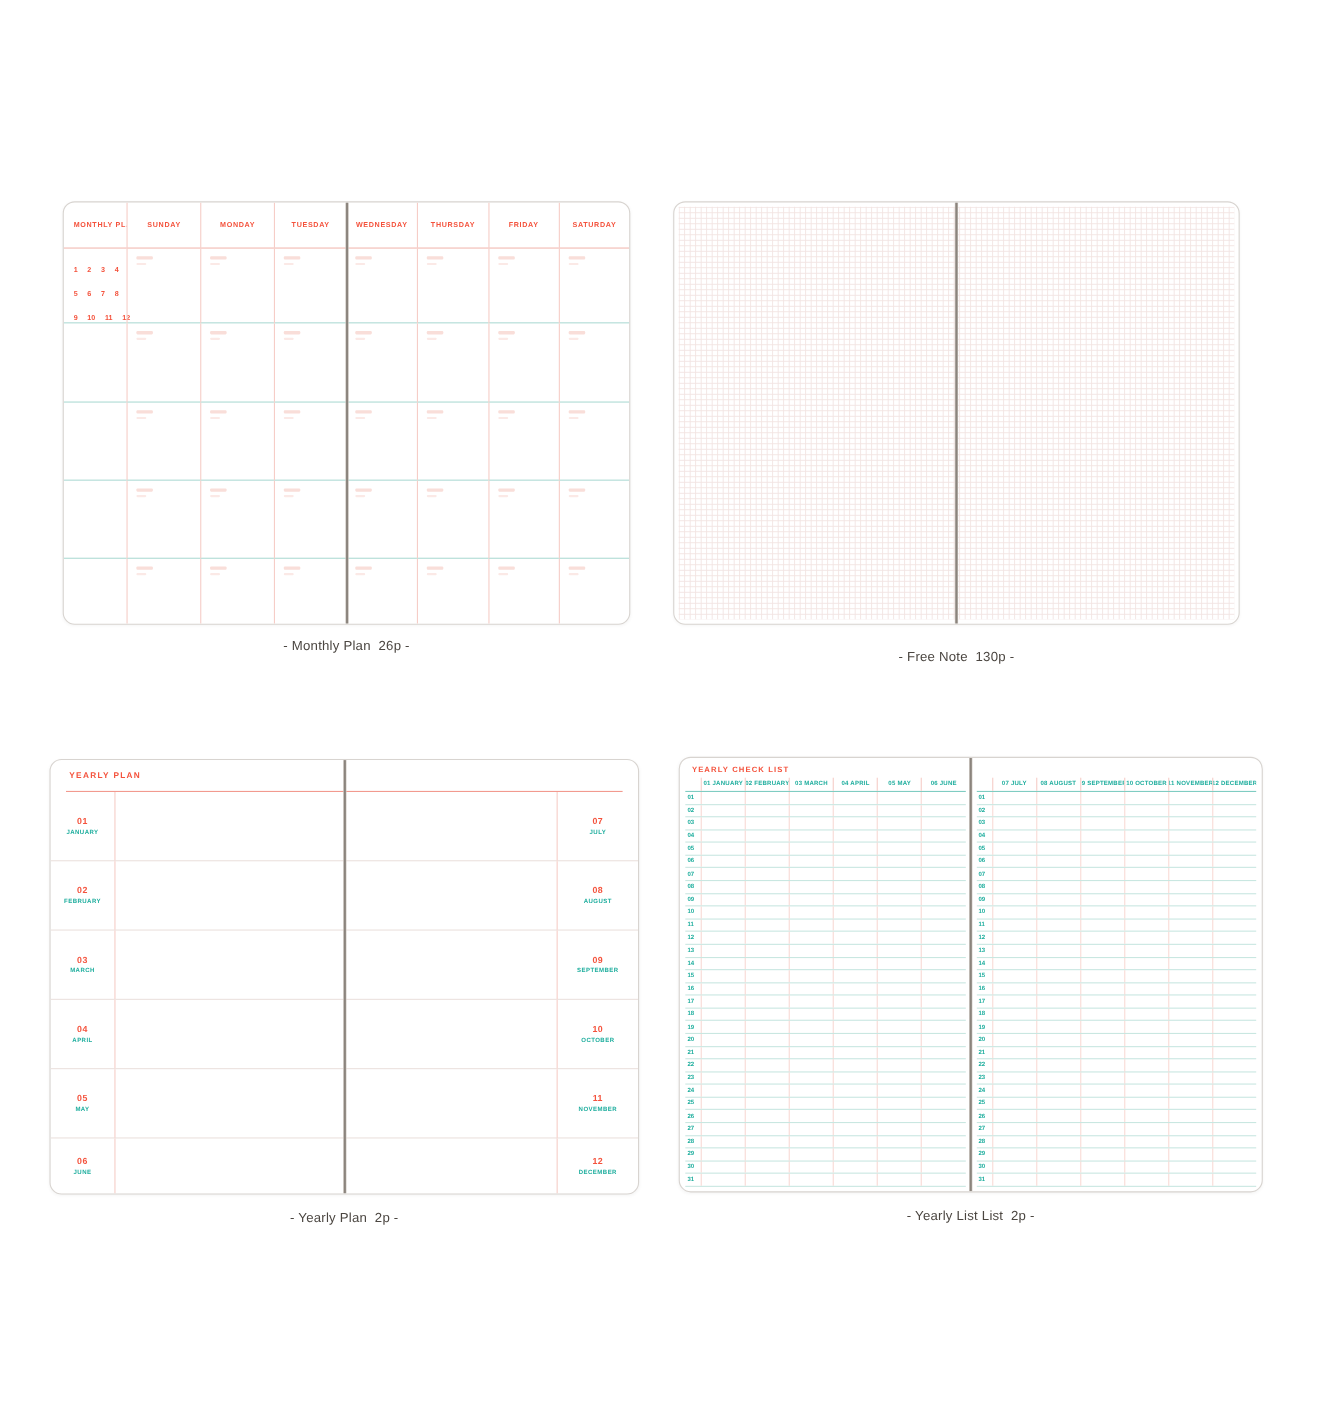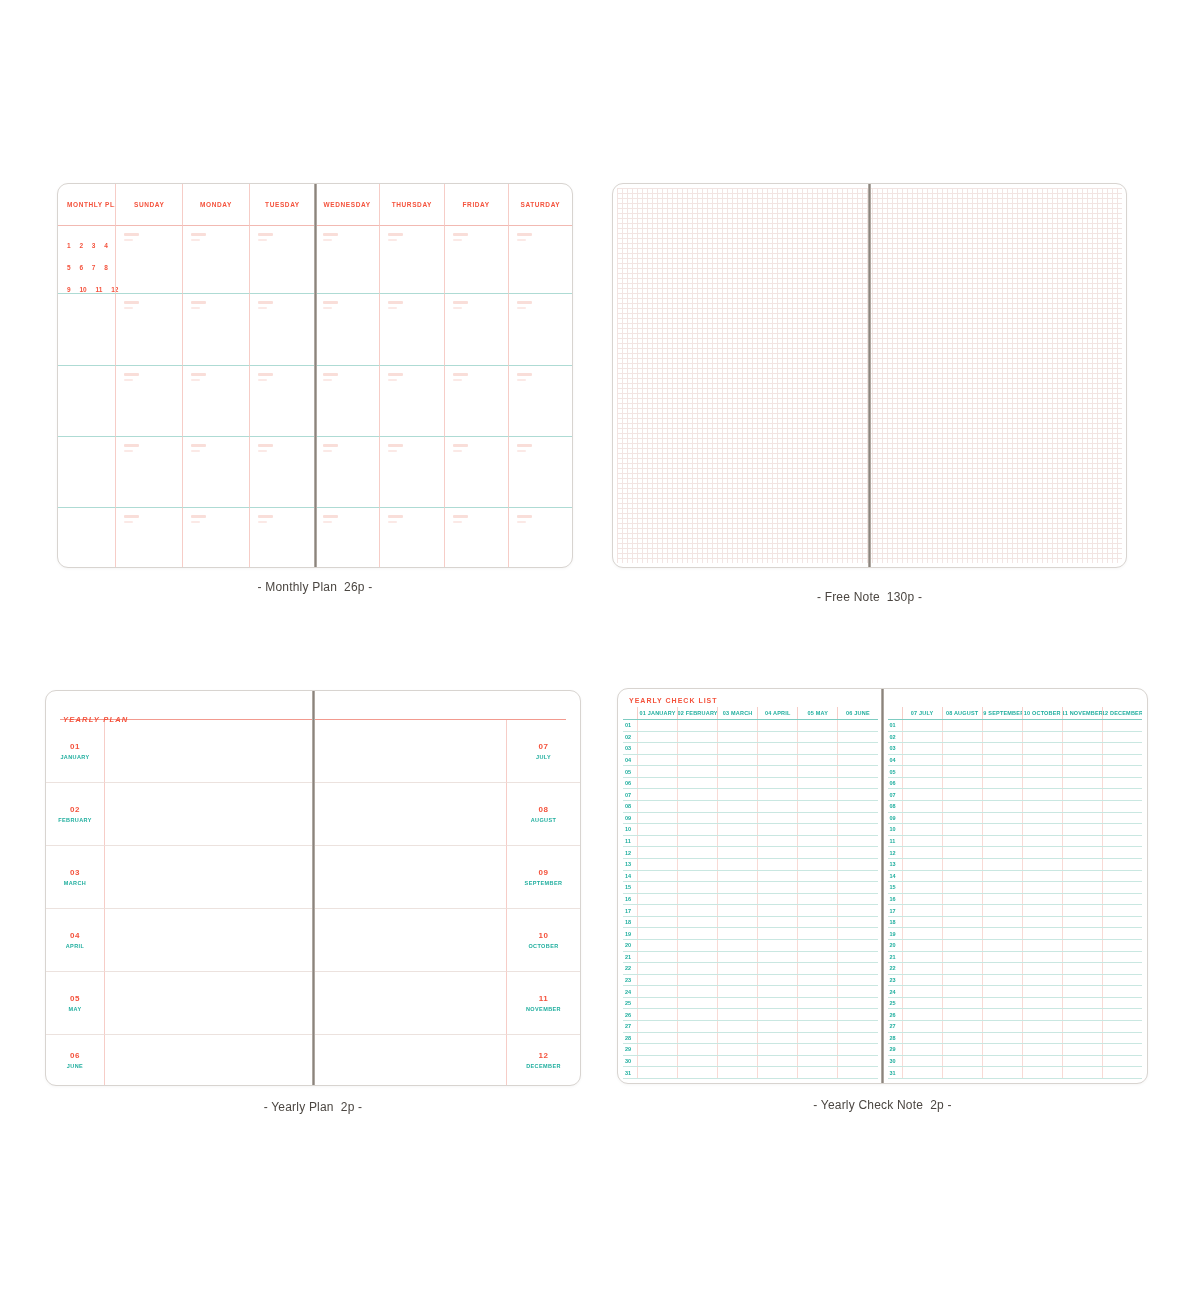--- a/index.html
+++ b/index.html
@@ -63,22 +63,22 @@
   .gridfill{
     position:absolute;top:4px;left:4px;right:4px;bottom:4px;
     background-image:
       linear-gradient(to right, var(--grid-line) 1px, transparent 1px),
       linear-gradient(to bottom, var(--grid-line) 1px, transparent 1px);
     background-size:5px 5px;
   }
 
   
   #yearly{left:45px;top:690px;width:536px;height:396px;}
-  .yp-title{position:absolute;top:24px;left:17px;font-size:7.5px;font-weight:bold;
-    color:var(--coral);letter-spacing:1.2px;z-index:2;font-style:italic;}
+  .yp-title{position:absolute;top:9px;left:17px;font-size:7.5px;font-weight:bold;
+    color:var(--coral);letter-spacing:1.2px;z-index:2;}
   .yp-underline{position:absolute;top:28px;left:14px;right:14px;height:1px;background:var(--coral-line);}
   .yp-page{position:absolute;top:29px;bottom:0;width:50%;display:grid;
     grid-template-rows:63px 63px 63px 63px 63px 1fr;}
   .yp-page.left{left:0;grid-template-columns:59px 1fr;}
   .yp-page.right{right:0;grid-template-columns:1fr 74px;}
   .yp-page>div{border-bottom:1px solid var(--divider);}
   .yp-page>div:nth-last-child(-n+2){border-bottom:none;}
   .yp-label{display:flex;flex-direction:column;align-items:center;justify-content:center;gap:3px;}
   .yp-page.left .yp-label{border-right:1px solid var(--pink-line);}
   .yp-page.right .yp-label{border-left:1px solid var(--pink-line);}
@@ -937,13 +937,13 @@
           <div></div>
           <div></div>
           <div></div>
           <div></div>
           <div></div>
         </div>
       </div>
     </div>
   <div class="spine"></div>
 </div>
-<div class="caption cap-checklist">- Yearly Check Note  2p -</div>
+<div class="caption cap-checklist">- Yearly List List  2p -</div>
 
 </body></html>

